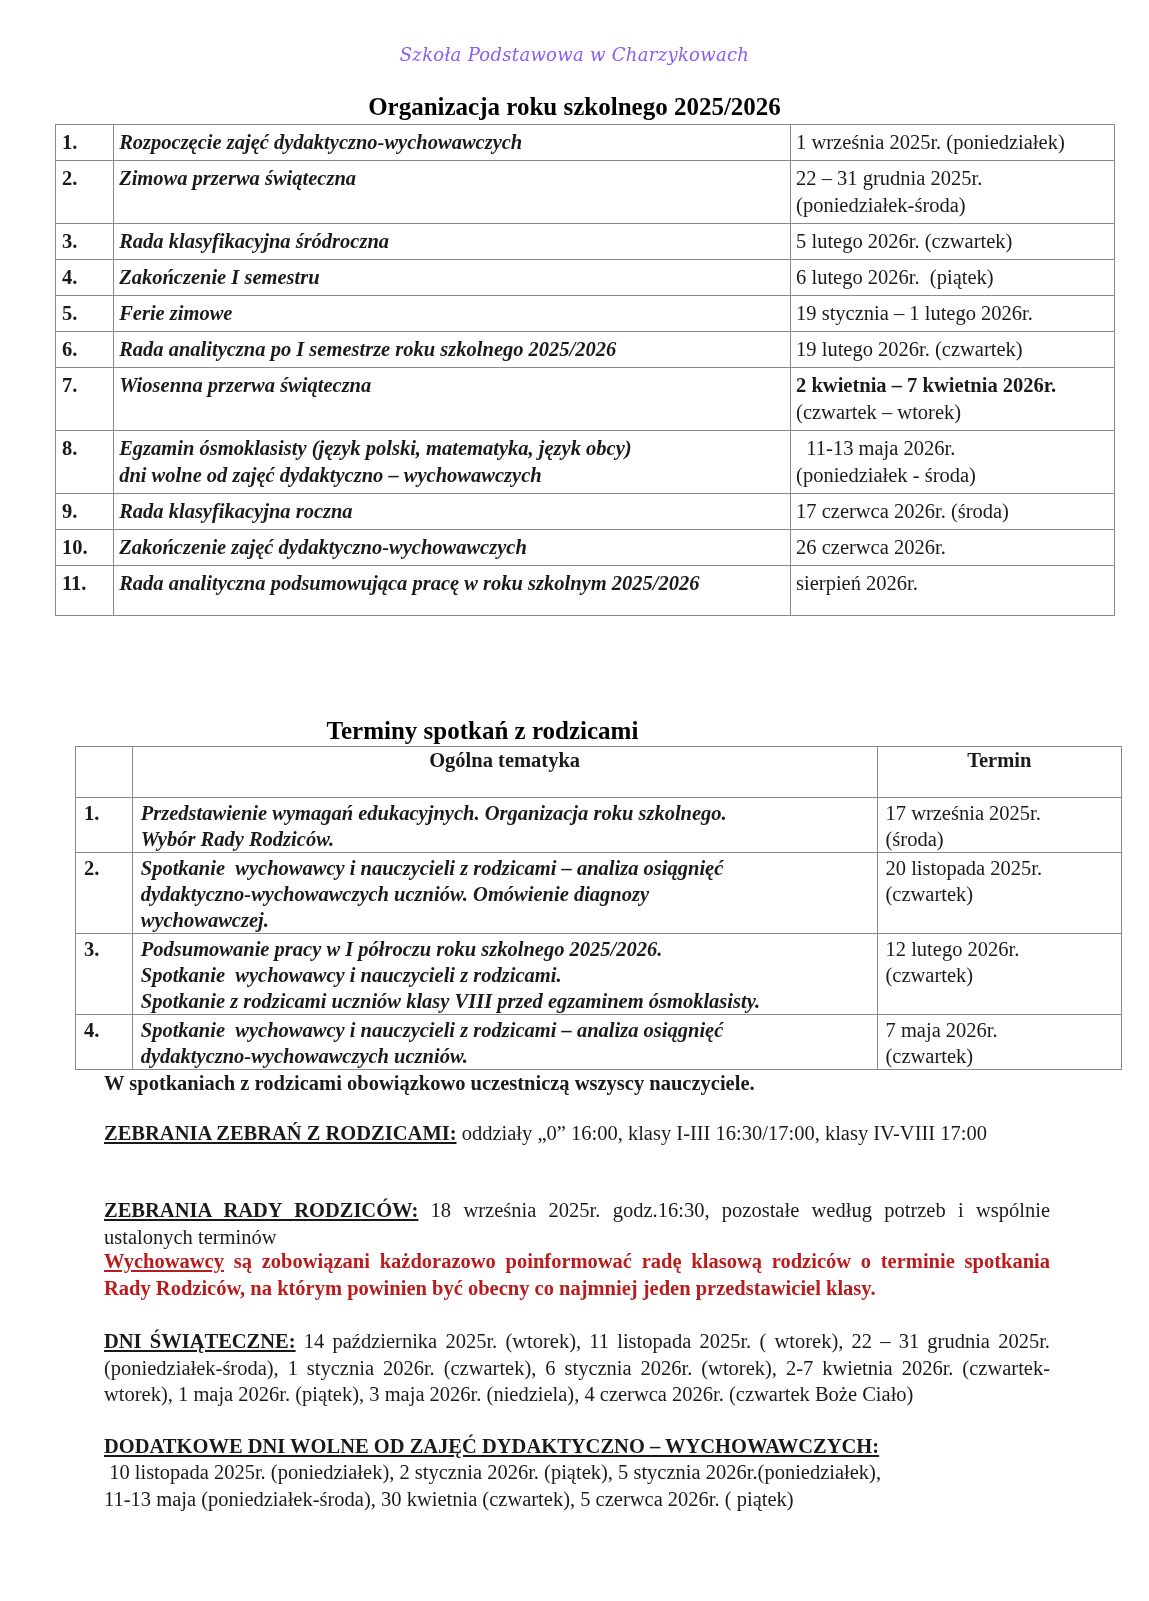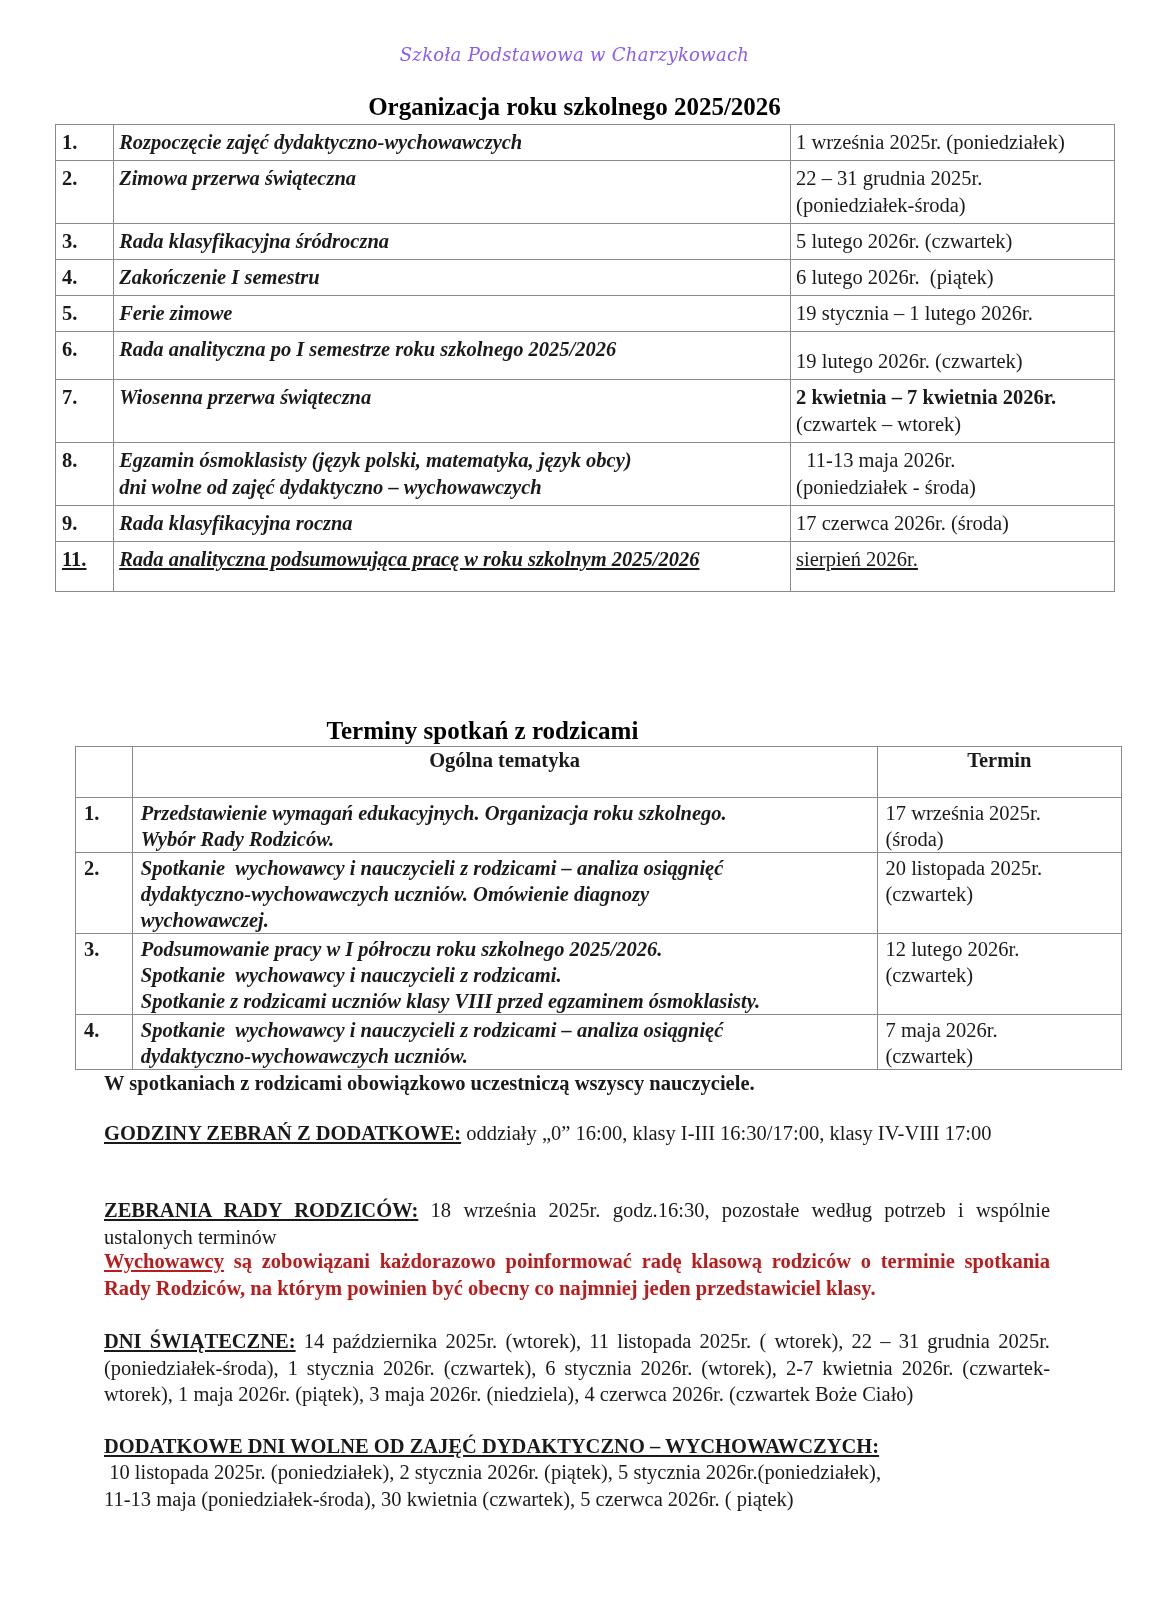--- a/index.html
+++ b/index.html
@@ -105,21 +105,21 @@
         <td class="date">
           <div style="white-space: pre;">19 stycznia – 1 lutego 2026r.</div>
         </td>
       </tr>
       <tr style="height: 36px;">
         <td class="num">6.</td>
         <td class="desc">
           <div>Rada analityczna po I semestrze roku szkolnego 2025/2026</div>
         </td>
         <td class="date">
-          <div style="white-space: pre; margin-top: 12px;">19 lutego 2026r. (czwartek)</div>
+          <div style="white-space: pre;">19 lutego 2026r. (czwartek)</div>
         </td>
       </tr>
       <tr style="height: 62px;">
         <td class="num">7.</td>
         <td class="desc">
           <div>Wiosenna przerwa świąteczna</div>
         </td>
         <td class="date">
           <div style="white-space: pre; font-weight: bold;">2 kwietnia – 7 kwietnia 2026r.</div>
           <div>(czwartek – wtorek)</div>
@@ -138,21 +138,30 @@
       </tr>
       <tr style="height: 36px;">
         <td class="num">9.</td>
         <td class="desc">
           <div>Rada klasyfikacyjna roczna</div>
         </td>
         <td class="date">
           <div style="white-space: pre;">17 czerwca 2026r. (środa)</div>
         </td>
       </tr>
-      <tr style="height: 50px; text-decoration: underline;">
+      <tr style="height: 36px;">
+        <td class="num">10.</td>
+        <td class="desc">
+          <div>Zakończenie zajęć dydaktyczno-wychowawczych</div>
+        </td>
+        <td class="date">
+          <div style="white-space: pre;">26 czerwca 2026r.</div>
+        </td>
+      </tr>
+      <tr style="height: 50px;">
         <td class="num">11.</td>
         <td class="desc">
           <div>Rada analityczna podsumowująca pracę w roku szkolnym 2025/2026</div>
         </td>
         <td class="date">
           <div style="white-space: pre;">sierpień 2026r.</div>
         </td>
       </tr>
     </tbody>
 </table>
@@ -213,21 +222,21 @@
           <div>7 maja 2026r.</div>
           <div>(czwartek)</div>
         </td>
       </tr>
     </tbody>
 </table>
 
 <div class="para" id="note-all">W spotkaniach z rodzicami obowiązkowo uczestniczą wszyscy nauczyciele.</div>
 
 <div class="para" id="hours">
-  <span class="ul-head">GODZINY ZEBRAŃ Z DODATKOWE:</span><span> oddziały „0” 16:00, klasy I-III 16:30/17:00, klasy IV-VIII 17:00</span>
+  <span class="ul-head">ZEBRANIA ZEBRAŃ Z RODZICAMI:</span><span> oddziały „0” 16:00, klasy I-III 16:30/17:00, klasy IV-VIII 17:00</span>
 </div>
 
 <div class="para" id="rada">
   <span class="ul-head">ZEBRANIA RADY RODZICÓW:</span><span> 18 września 2025r. godz.16:30, pozostałe według potrzeb i wspólnie ustalonych terminów</span>
 </div>
 
 <div class="para blue" id="wych">
   <span class="ul">Wychowawcy</span><span> są zobowiązani każdorazowo poinformować radę klasową rodziców o terminie spotkania Rady Rodziców, na którym powinien być obecny co najmniej jeden przedstawiciel klasy.</span>
 </div>
 

